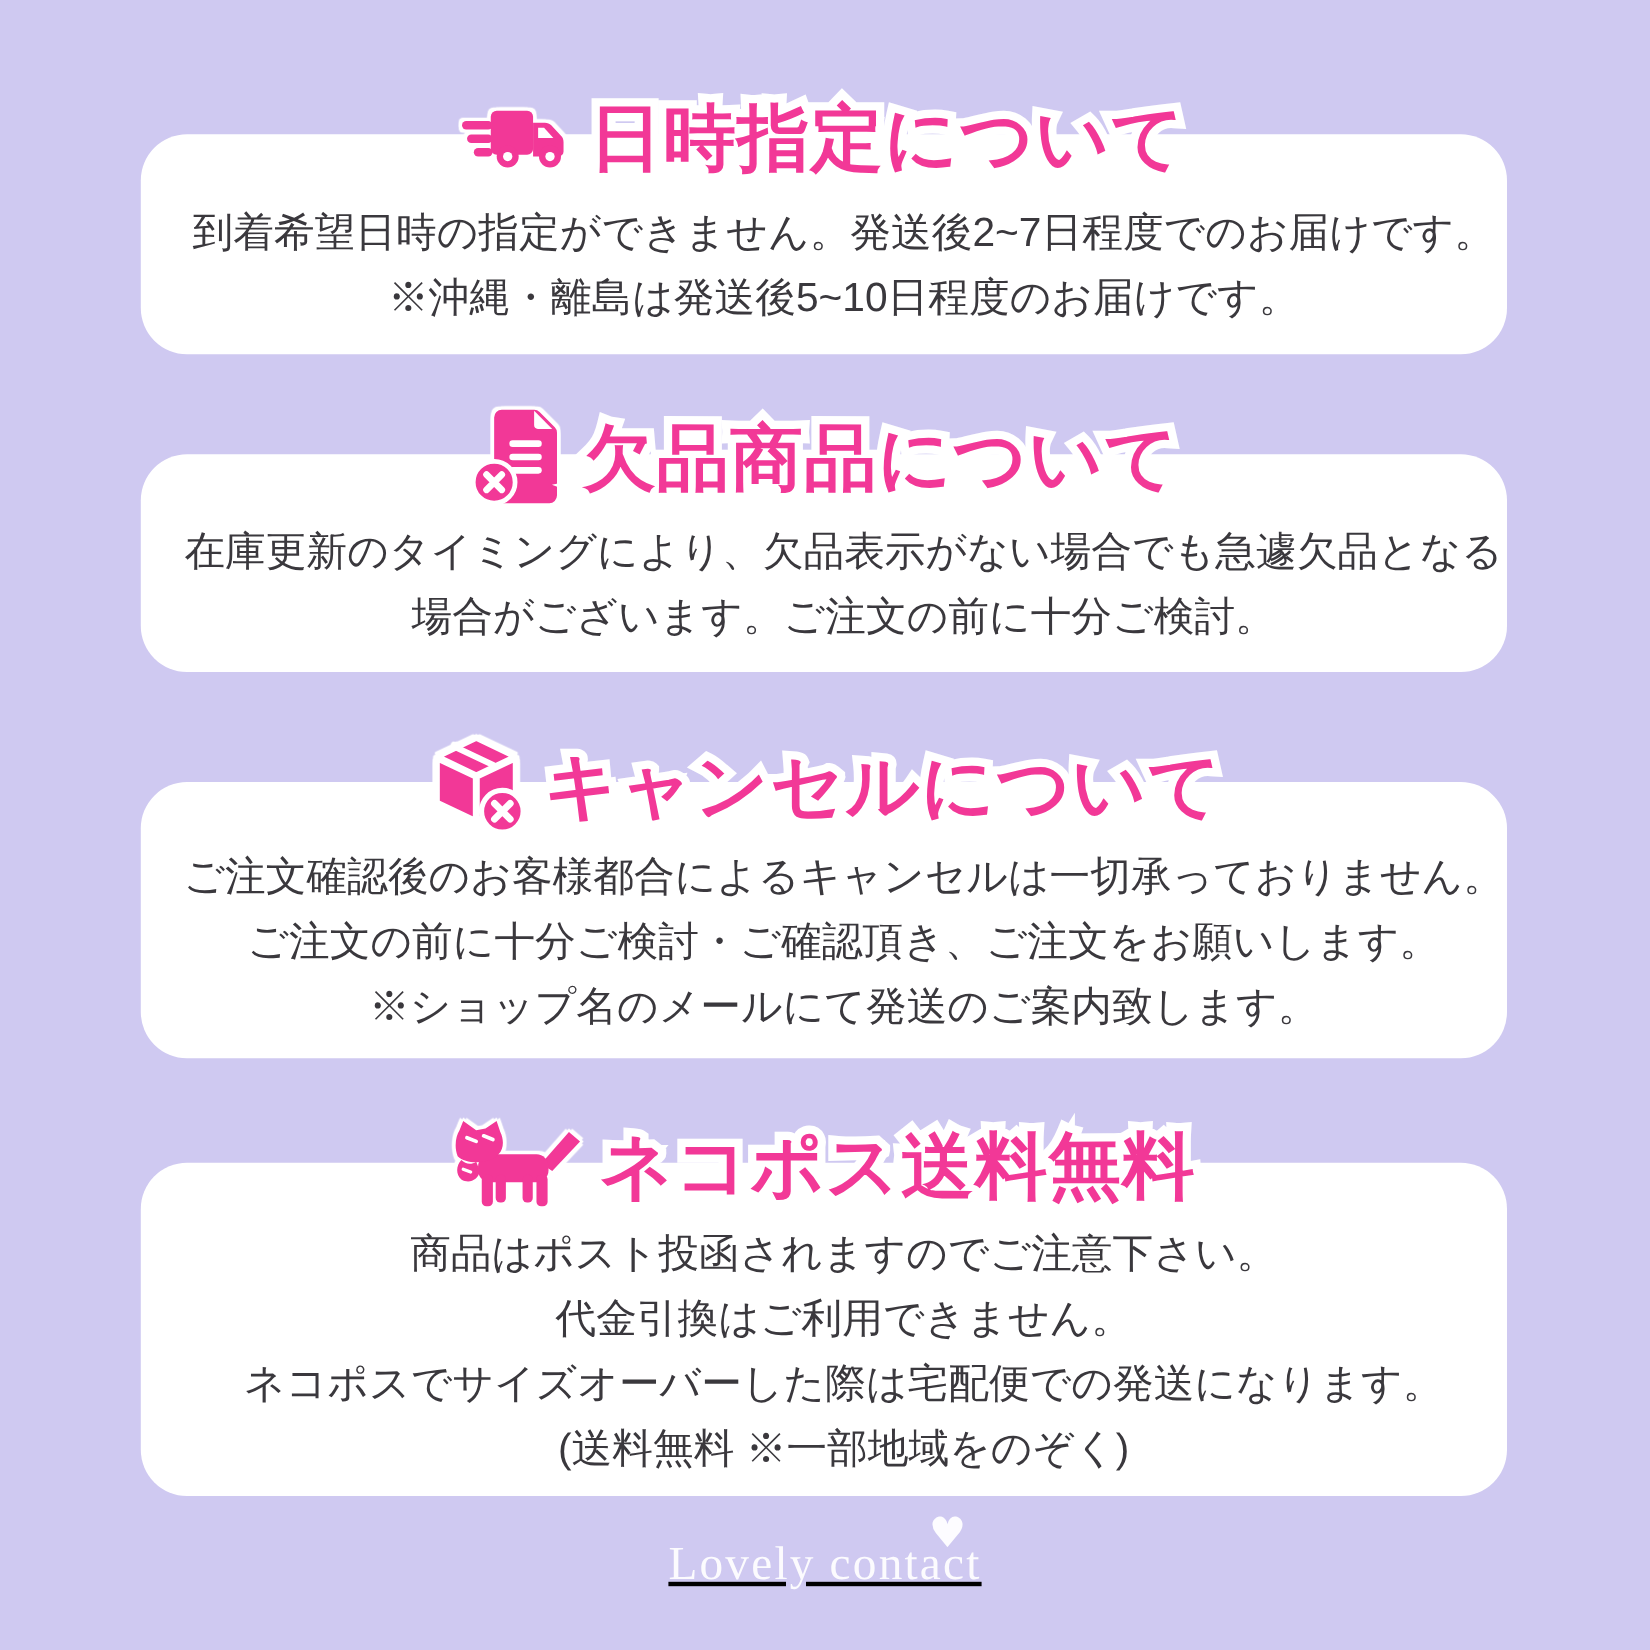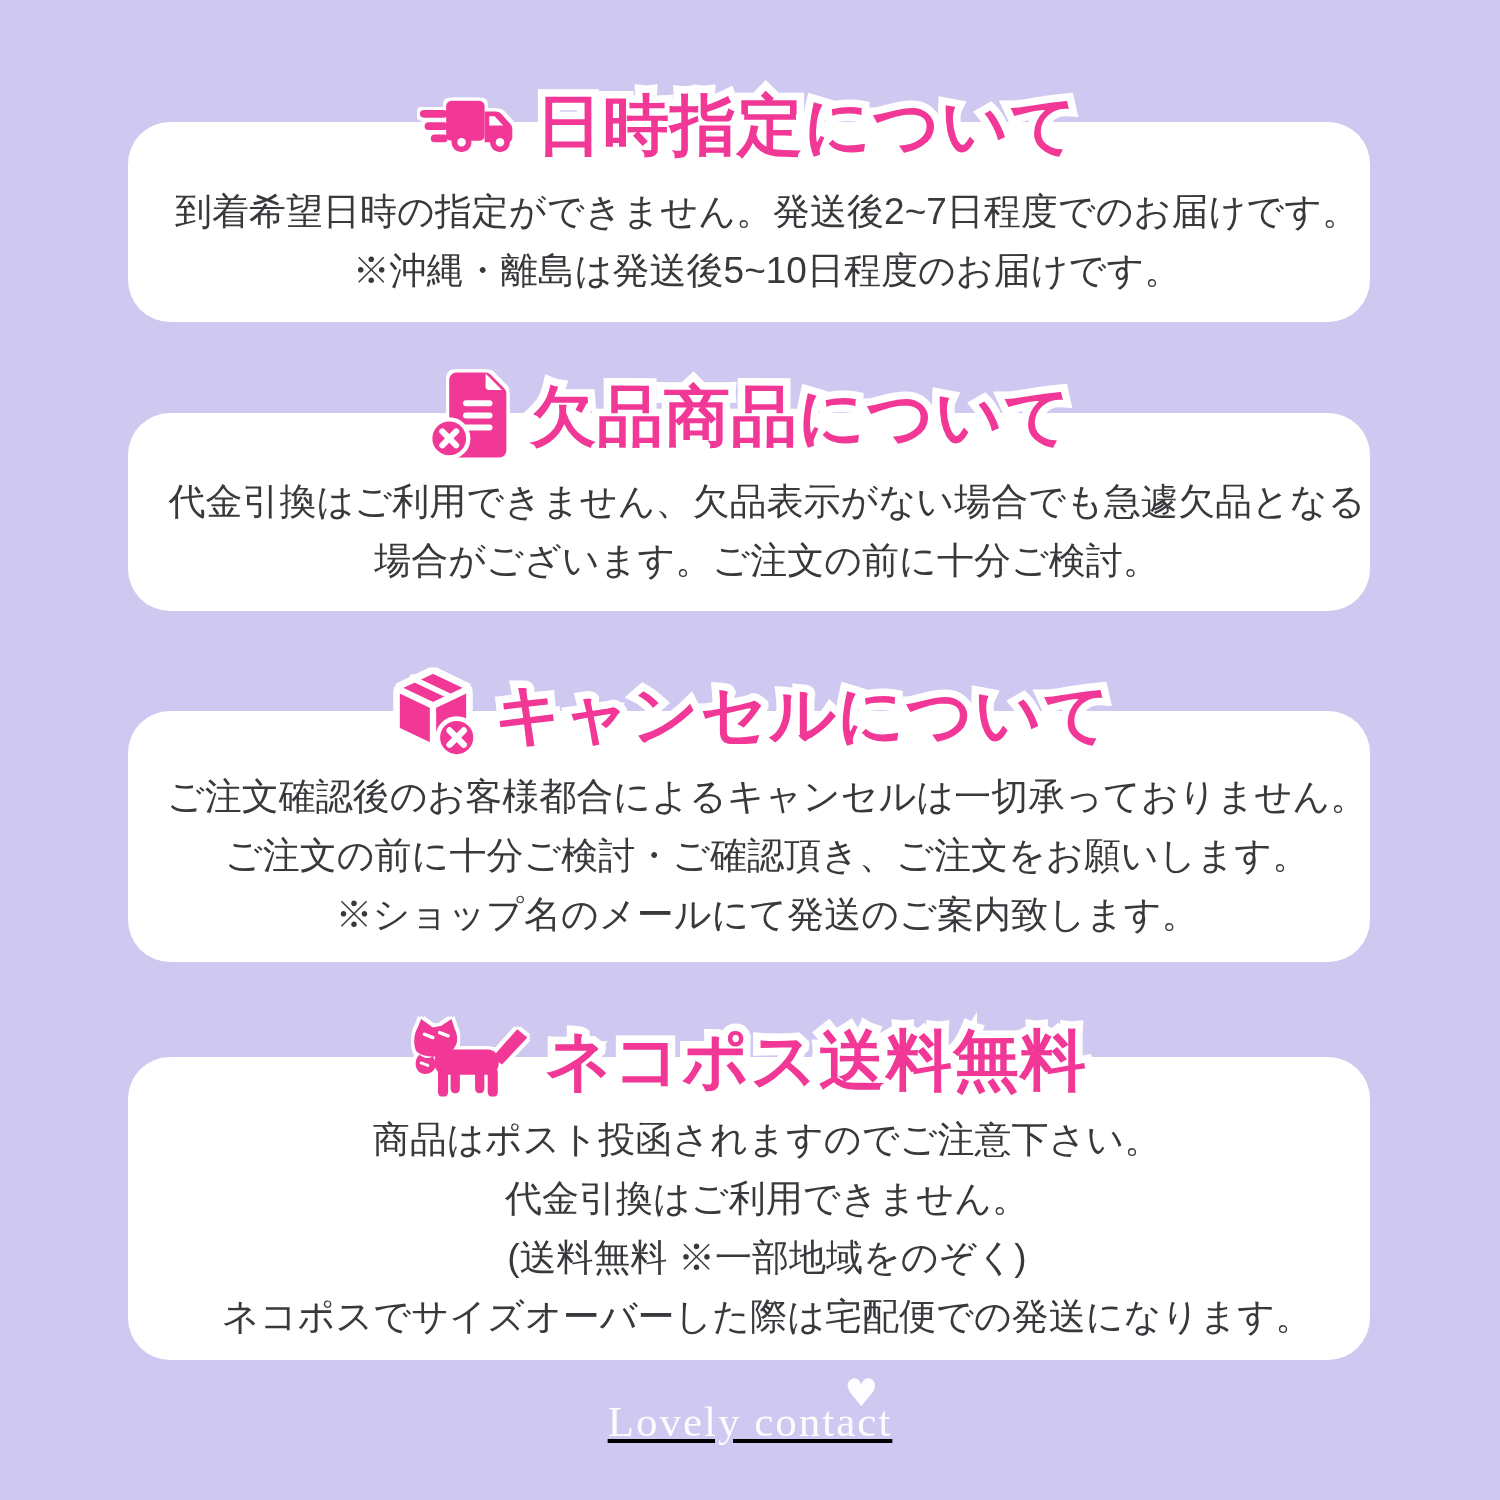--- a/index.html
+++ b/index.html
@@ -153,21 +153,21 @@
           <circle cx="16" cy="78" r="22" stroke="#fff" stroke-width="5"></circle>
           <path d="M8 70 L24 86 M24 70 L8 86" stroke="#fff" stroke-width="7" stroke-linecap="round" fill="none"></path>
         </svg>
       </span>
       <span class="title-text">
         <span class="stroke" aria-hidden="true">欠品商品について</span>
         <span class="fill">欠品商品について</span>
       </span>
     </div>
     <div class="card-body">
-      <p>代金引換はご利用できません、欠品表示がない場合でも急遽欠品となる</p>
+      <p>在庫更新のタイミングにより、欠品表示がない場合でも急遽欠品となる</p>
       <p>場合がございます。ご注文の前に十分ご検討。</p>
     </div>
   </section>
 
   <section class="card card-2">
     <div class="card-title">
       <span class="icon">
         <svg width="92" height="90" viewBox="0 0 116 114" fill="currentColor" xmlns="http://www.w3.org/2000/svg">
           <path d="M58 4 L100 24 L58 44 L16 24 Z" stroke="#fff" stroke-width="4" stroke-linejoin="round"></path>
           <path d="M14 28 L56 48 L56 96 L14 76 Z" stroke="#fff" stroke-width="4" stroke-linejoin="round"></path>
@@ -206,22 +206,22 @@
         </svg>
       </span>
       <span class="title-text">
         <span class="stroke" aria-hidden="true">ネコポス送料無料</span>
         <span class="fill">ネコポス送料無料</span>
       </span>
     </div>
     <div class="card-body">
       <p>商品はポスト投函されますのでご注意下さい。</p>
       <p>代金引換はご利用できません。</p>
+      <p>ネコポスでサイズオーバーした際は宅配便での発送になります。</p>
       <p>(送料無料 ※一部地域をのぞく)</p>
-      <p>ネコポスでサイズオーバーした際は宅配便での発送になります。</p>
     </div>
   </section>
 
   <footer class="footer">
     <div class="logo">
       <span>Lovely contact</span>
       <span class="heart">♥</span>
     </div>
   </footer>
 

